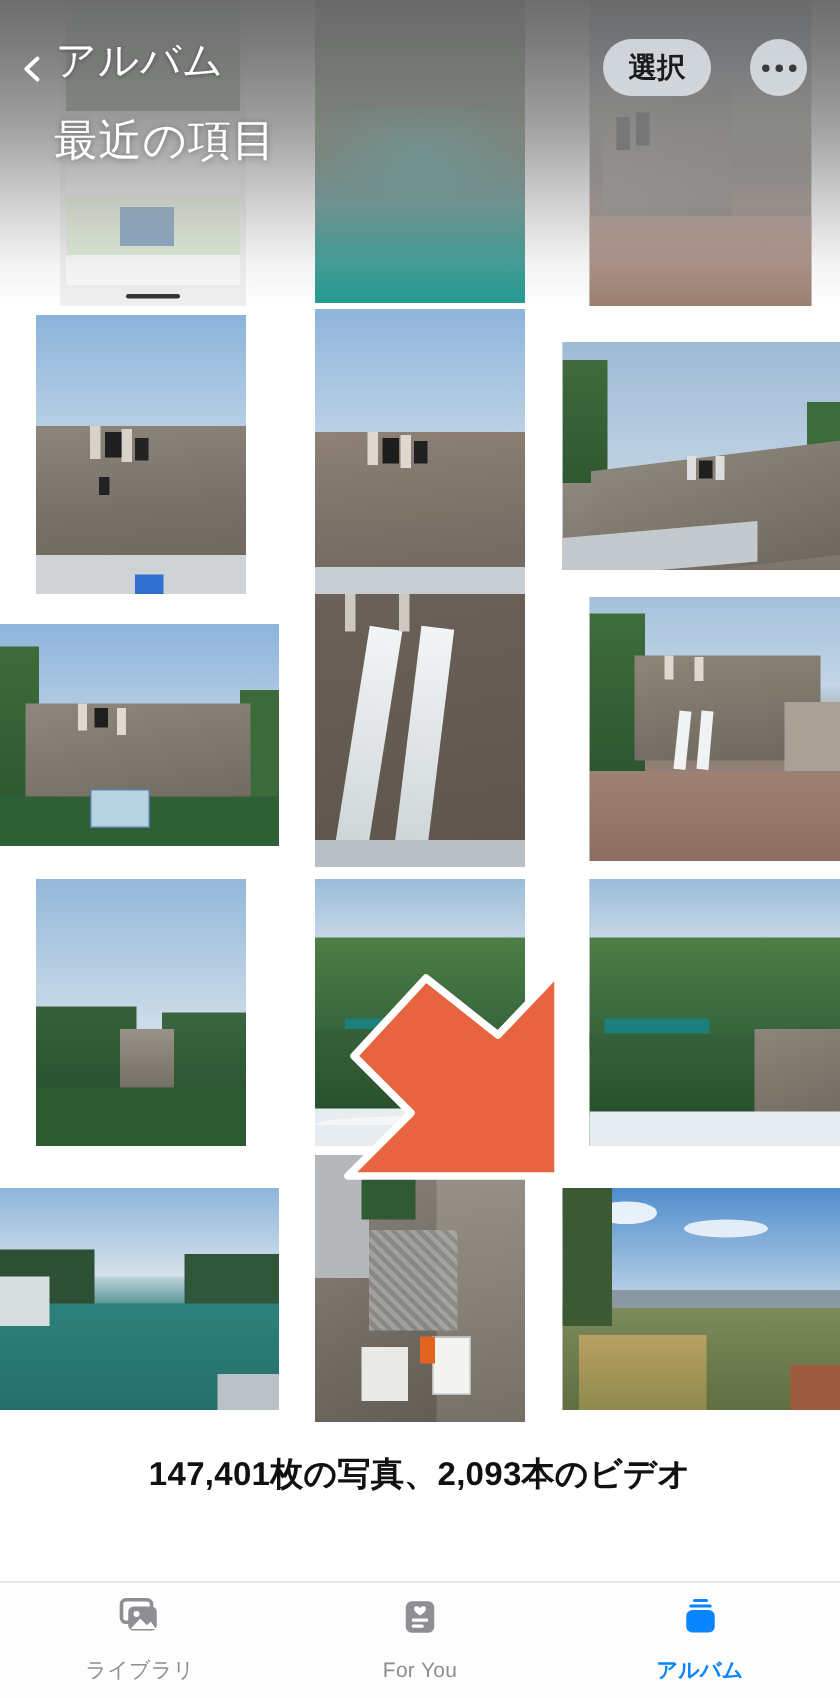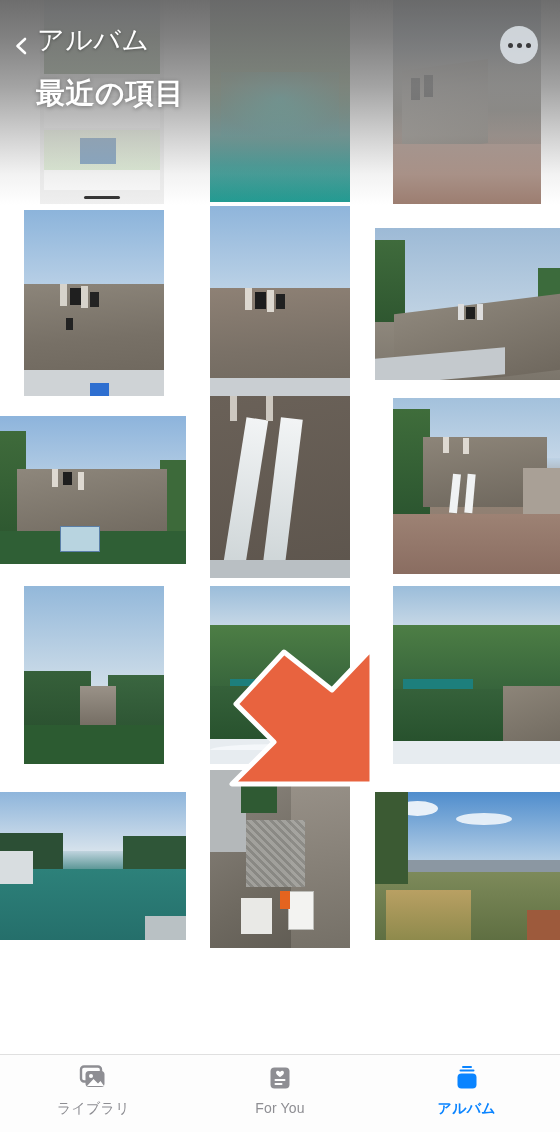--- a/index.html
+++ b/index.html
@@ -36,21 +36,21 @@
   }
   #nav-back {
     position: absolute; left: 12px; top: 22px;
     display: flex; align-items: center; gap: 7px;
     color: #ffffff; font-size: 27px; letter-spacing: .5px;
     text-shadow: 0 1px 3px rgba(0,0,0,.35);
   }
   #nav-back .chev { display:block; width: 18px; height: 18px; }
   #page-title {
     position: absolute; left: 36px; top: 74px;
-    color: #ffffff; font-size: 29px; font-weight: 700; letter-spacing: .5px;
+    color: #ffffff; font-size: 29px; font-weight: 400; letter-spacing: .5px;
     text-shadow: 0 1px 4px rgba(0,0,0,.35);
   }
   #select-btn {
     position: absolute; right: 86px; top: 26px;
     height: 38px; min-width: 72px; padding: 0 16px;
     display: flex; align-items: center; justify-content: center;
     border-radius: 19px;
     background: rgba(232,238,245,0.78);
     color: #1c1c1e; font-size: 19px; font-weight: 600;
   }
@@ -73,21 +73,21 @@
   #footer { position: absolute; left:0; right:0; top: 968px; text-align: center; }
   #footer .count { font-size: 22px; font-weight: 700; color: #111; letter-spacing: .2px; }
   #footer .sync  { font-size: 17px; color: #3a3a3c; margin-top: 7px; }
 
   
   #tabbar {
     position: absolute; left: 0; bottom: 0; width: 560px; height: 78px;
     background: #fdfdfd; border-top: 1px solid #e0e0e0;
     display: flex; align-items: flex-start; padding-top: 8px;
   }
-  .tab { flex: 1; display:flex; flex-direction: column; align-items: center; gap: 7px; }
+  .tab { flex: 1; display:flex; flex-direction: column; align-items: center; gap: 12px; }
   .tab .ic { height: 30px; display:flex; align-items:center; justify-content:center; }
   .tab .lb { font-size: 14px; color: #8e8e93; letter-spacing: .2px; }
   .tab.active .lb { color: #0a84ff; font-weight: 600; }
   #homebar {
     position:absolute; left: 50%; transform: translateX(-50%);
     bottom: 6px; width: 150px; height: 5px; border-radius: 3px; background: rgba(0,0,0,.0);
   }
 </style>
 </head>
 <body>
@@ -299,36 +299,40 @@
     <span class="chev">
       <svg viewBox="0 0 18 18" width="18" height="18" aria-hidden="true">
         <path d="M13 2 L5.5 9 L13 16" fill="none" stroke="#ffffff" stroke-width="2.6" stroke-linecap="round" stroke-linejoin="round"></path>
       </svg>
     </span>
     <span>アルバム</span>
   </div>
 
   <div id="page-title">最近の項目</div>
 
+  <div id="select-btn">
+    <span>選択</span>
+  </div>
 
   <div id="more-btn">
     <span style="display:flex;gap:4px">
       <i></i>
         <i></i>
         <i></i>
     </span>
   </div>
 
   <div id="annot-arrow">
     <svg viewBox="0 0 172 148" width="172" height="148" aria-hidden="true">
       <path d="M62 8 L14 60 L52 98 L10 140 L150 140 L150 4 L110 46 Z" fill="#e8633f" stroke="#ffffff" stroke-width="5" stroke-linejoin="round"></path>
     </svg>
   </div>
 
   <div id="footer">
+    <div class="count">147,401枚の写真、2,093本のビデオ</div>
   </div>
 
   <div id="tabbar">
 
     <div class="tab">
       <span class="ic">
         <svg viewBox="0 0 30 26" width="30" height="26" aria-hidden="true">
           <rect x="3" y="1.5" width="20" height="15" rx="3" fill="none" stroke="#8e8e93" stroke-width="2.4"></rect>
           <rect x="7.5" y="6" width="19" height="16" rx="3.5" fill="#8e8e93"></rect>
           <circle cx="13" cy="11" r="2" fill="#ffffff"></circle>

